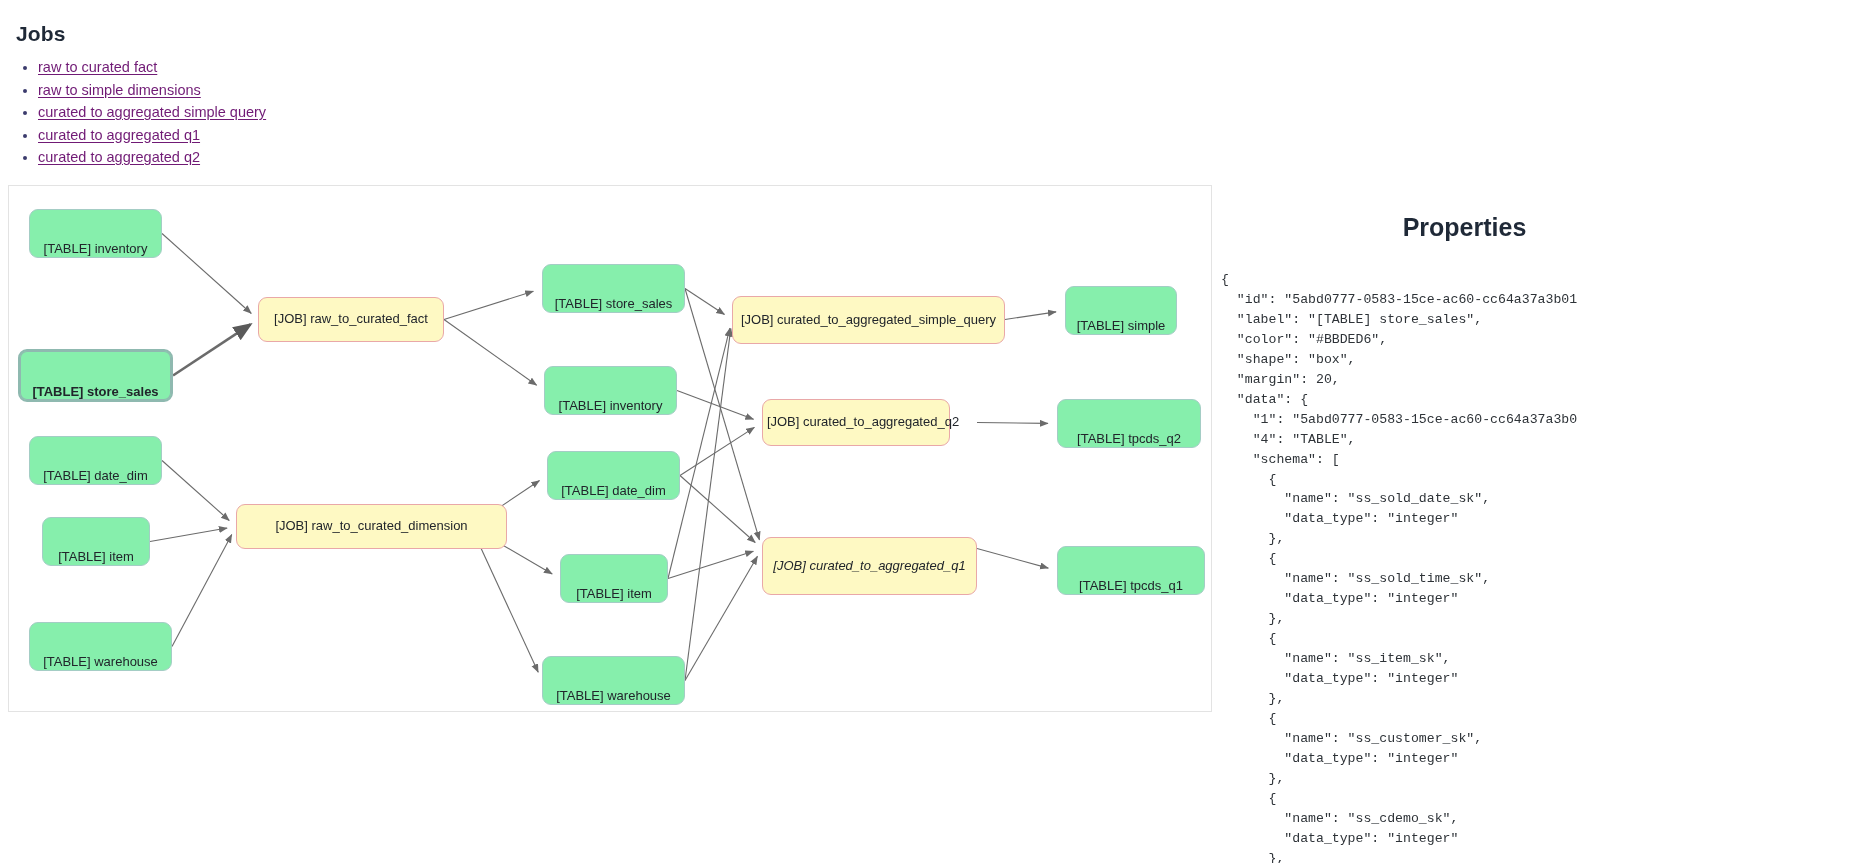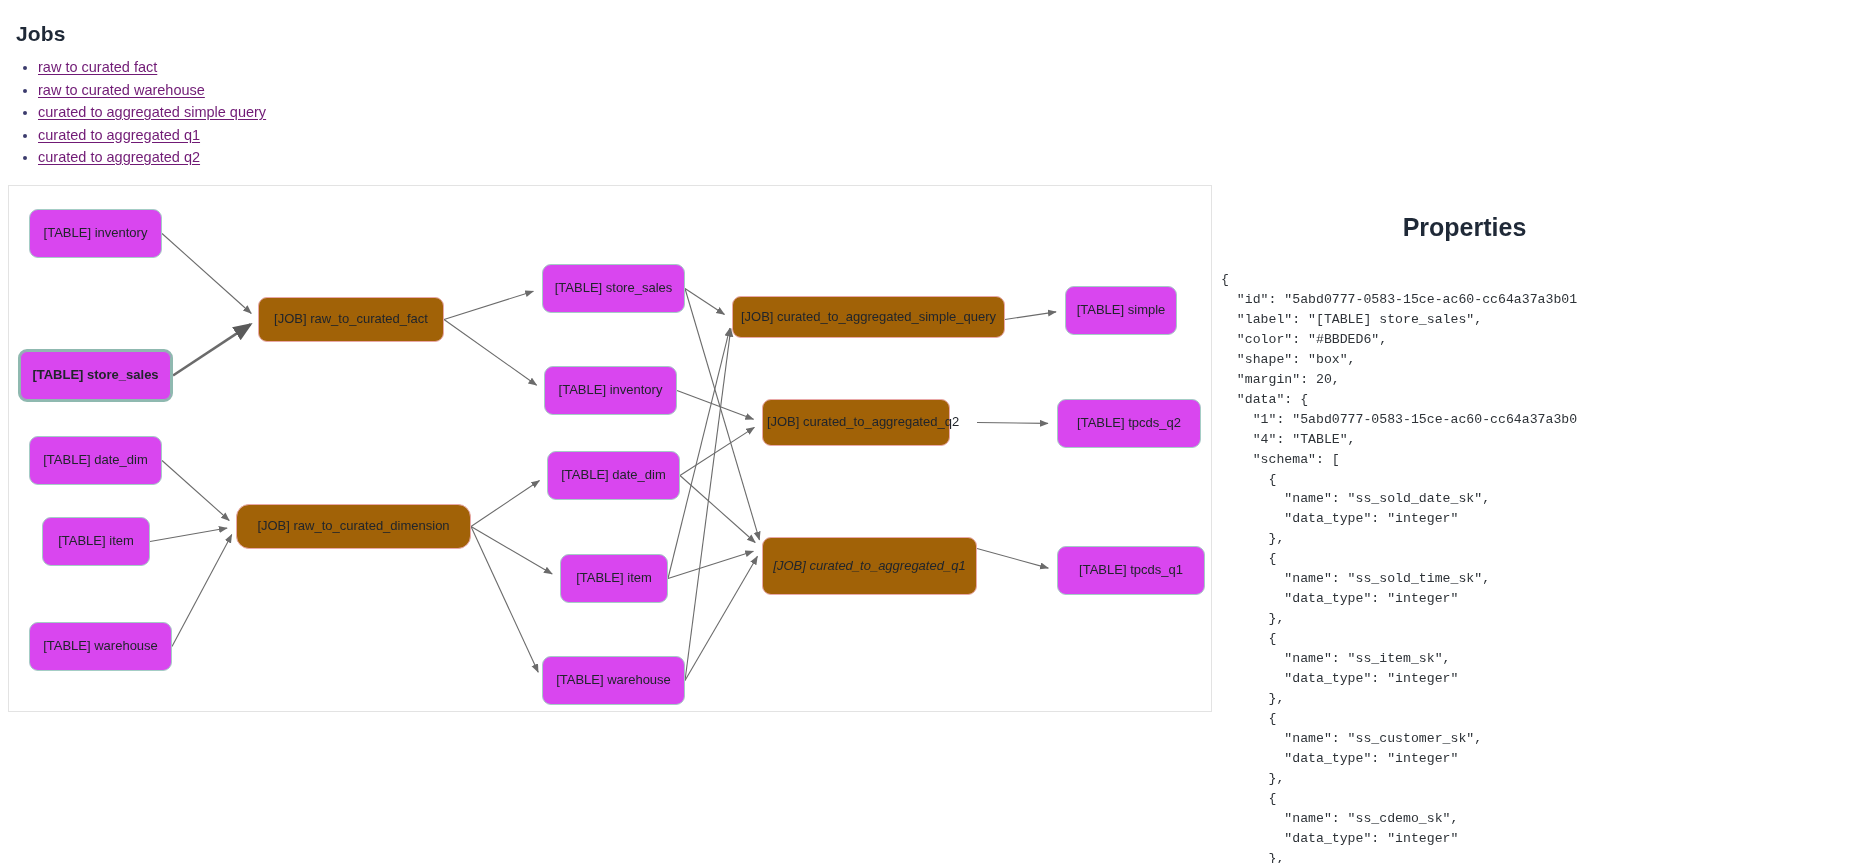--- a/index.html
+++ b/index.html
@@ -83,25 +83,26 @@
     justify-content: center;
     text-align: center;
     font-size: 13px;
     line-height: 1.15;
     color: #21252b;
     white-space: nowrap;
     cursor: pointer;
     user-select: none;
   }
   .node.table {
-    background: #d946ef;
+    background: #86efac;
     border: 1px solid #a4cdc5;
+    align-items: flex-end;
   }
   .node.job {
-    background: #a16207;
+    background: #fef9c3;
     border: 1px solid #e9a8a8;
   }
   .node.selected {
     font-weight: 700;
     border: 2px solid #8fb9b0;
     box-shadow: 0 0 0 1px #8fb9b0 inset;
   }
 
   
   .properties-panel {
@@ -131,21 +132,21 @@
     overflow: hidden;
   }
 </style>
 </head>
 <body>
 
 <h1 class="page-title">Jobs</h1>
 
 <ul class="jobs-list" id="jobs-list">
     <li><span class="job-link">raw to curated fact</span></li>
-    <li><span class="job-link">raw to curated warehouse</span></li>
+    <li><span class="job-link">raw to simple dimensions</span></li>
     <li><span class="job-link">curated to aggregated simple query</span></li>
     <li><span class="job-link">curated to aggregated q1</span></li>
     <li><span class="job-link">curated to aggregated q2</span></li>
   </ul>
 
 <div class="graph-panel">
   <svg class="graph-svg" viewBox="0 0 1204 527" id="graph-svg">
     <defs>
       <marker id="arrow" markerWidth="9" markerHeight="9" refX="7.5" refY="3.2" orient="auto" markerUnits="strokeWidth">
         <path d="M0,0 L0,6.4 L8,3.2 z" fill="#6b6b6b"></path>
@@ -191,39 +192,39 @@
       </div>
       <div class="node table" style="left: 33px; top: 331px; width: 108px; height: 49px;">
         <span>[TABLE] item</span>
       </div>
       <div class="node table" style="left: 20px; top: 436px; width: 143px; height: 49px;">
         <span>[TABLE] warehouse</span>
       </div>
       <div class="node job" style="left: 249px; top: 111px; width: 186px; height: 45px;">
         <span>[JOB] raw_to_curated_fact</span>
       </div>
-      <div class="node job" style="left: 227px; top: 318px; width: 235px; height: 45px; border-radius: 13px;">
+      <div class="node job" style="left: 227px; top: 318px; width: 271px; height: 45px;">
         <span>[JOB] raw_to_curated_dimension</span>
       </div>
       <div class="node table" style="left: 533px; top: 78px; width: 143px; height: 49px;">
         <span>[TABLE] store_sales</span>
       </div>
       <div class="node table" style="left: 535px; top: 180px; width: 133px; height: 49px;">
         <span>[TABLE] inventory</span>
       </div>
       <div class="node table" style="left: 538px; top: 265px; width: 133px; height: 49px;">
         <span>[TABLE] date_dim</span>
       </div>
       <div class="node table" style="left: 551px; top: 368px; width: 108px; height: 49px;">
         <span>[TABLE] item</span>
       </div>
       <div class="node table" style="left: 533px; top: 470px; width: 143px; height: 49px;">
         <span>[TABLE] warehouse</span>
       </div>
-      <div class="node job" style="left: 723px; top: 110px; width: 273px; height: 42px;">
+      <div class="node job" style="left: 723px; top: 110px; width: 273px; height: 48px;">
         <span>[JOB] curated_to_aggregated_simple_query</span>
       </div>
       <div class="node job" style="left: 753px; top: 213px; width: 188px; height: 47px; padding-left: 14px;">
         <span>[JOB] curated_to_aggregated_q2</span>
       </div>
       <div class="node job" style="left: 753px; top: 351px; width: 215px; height: 58px; font-style: italic;">
         <span>[JOB] curated_to_aggregated_q1</span>
       </div>
       <div class="node table" style="left: 1056px; top: 100px; width: 112px; height: 49px;">
         <span>[TABLE] simple</span>

